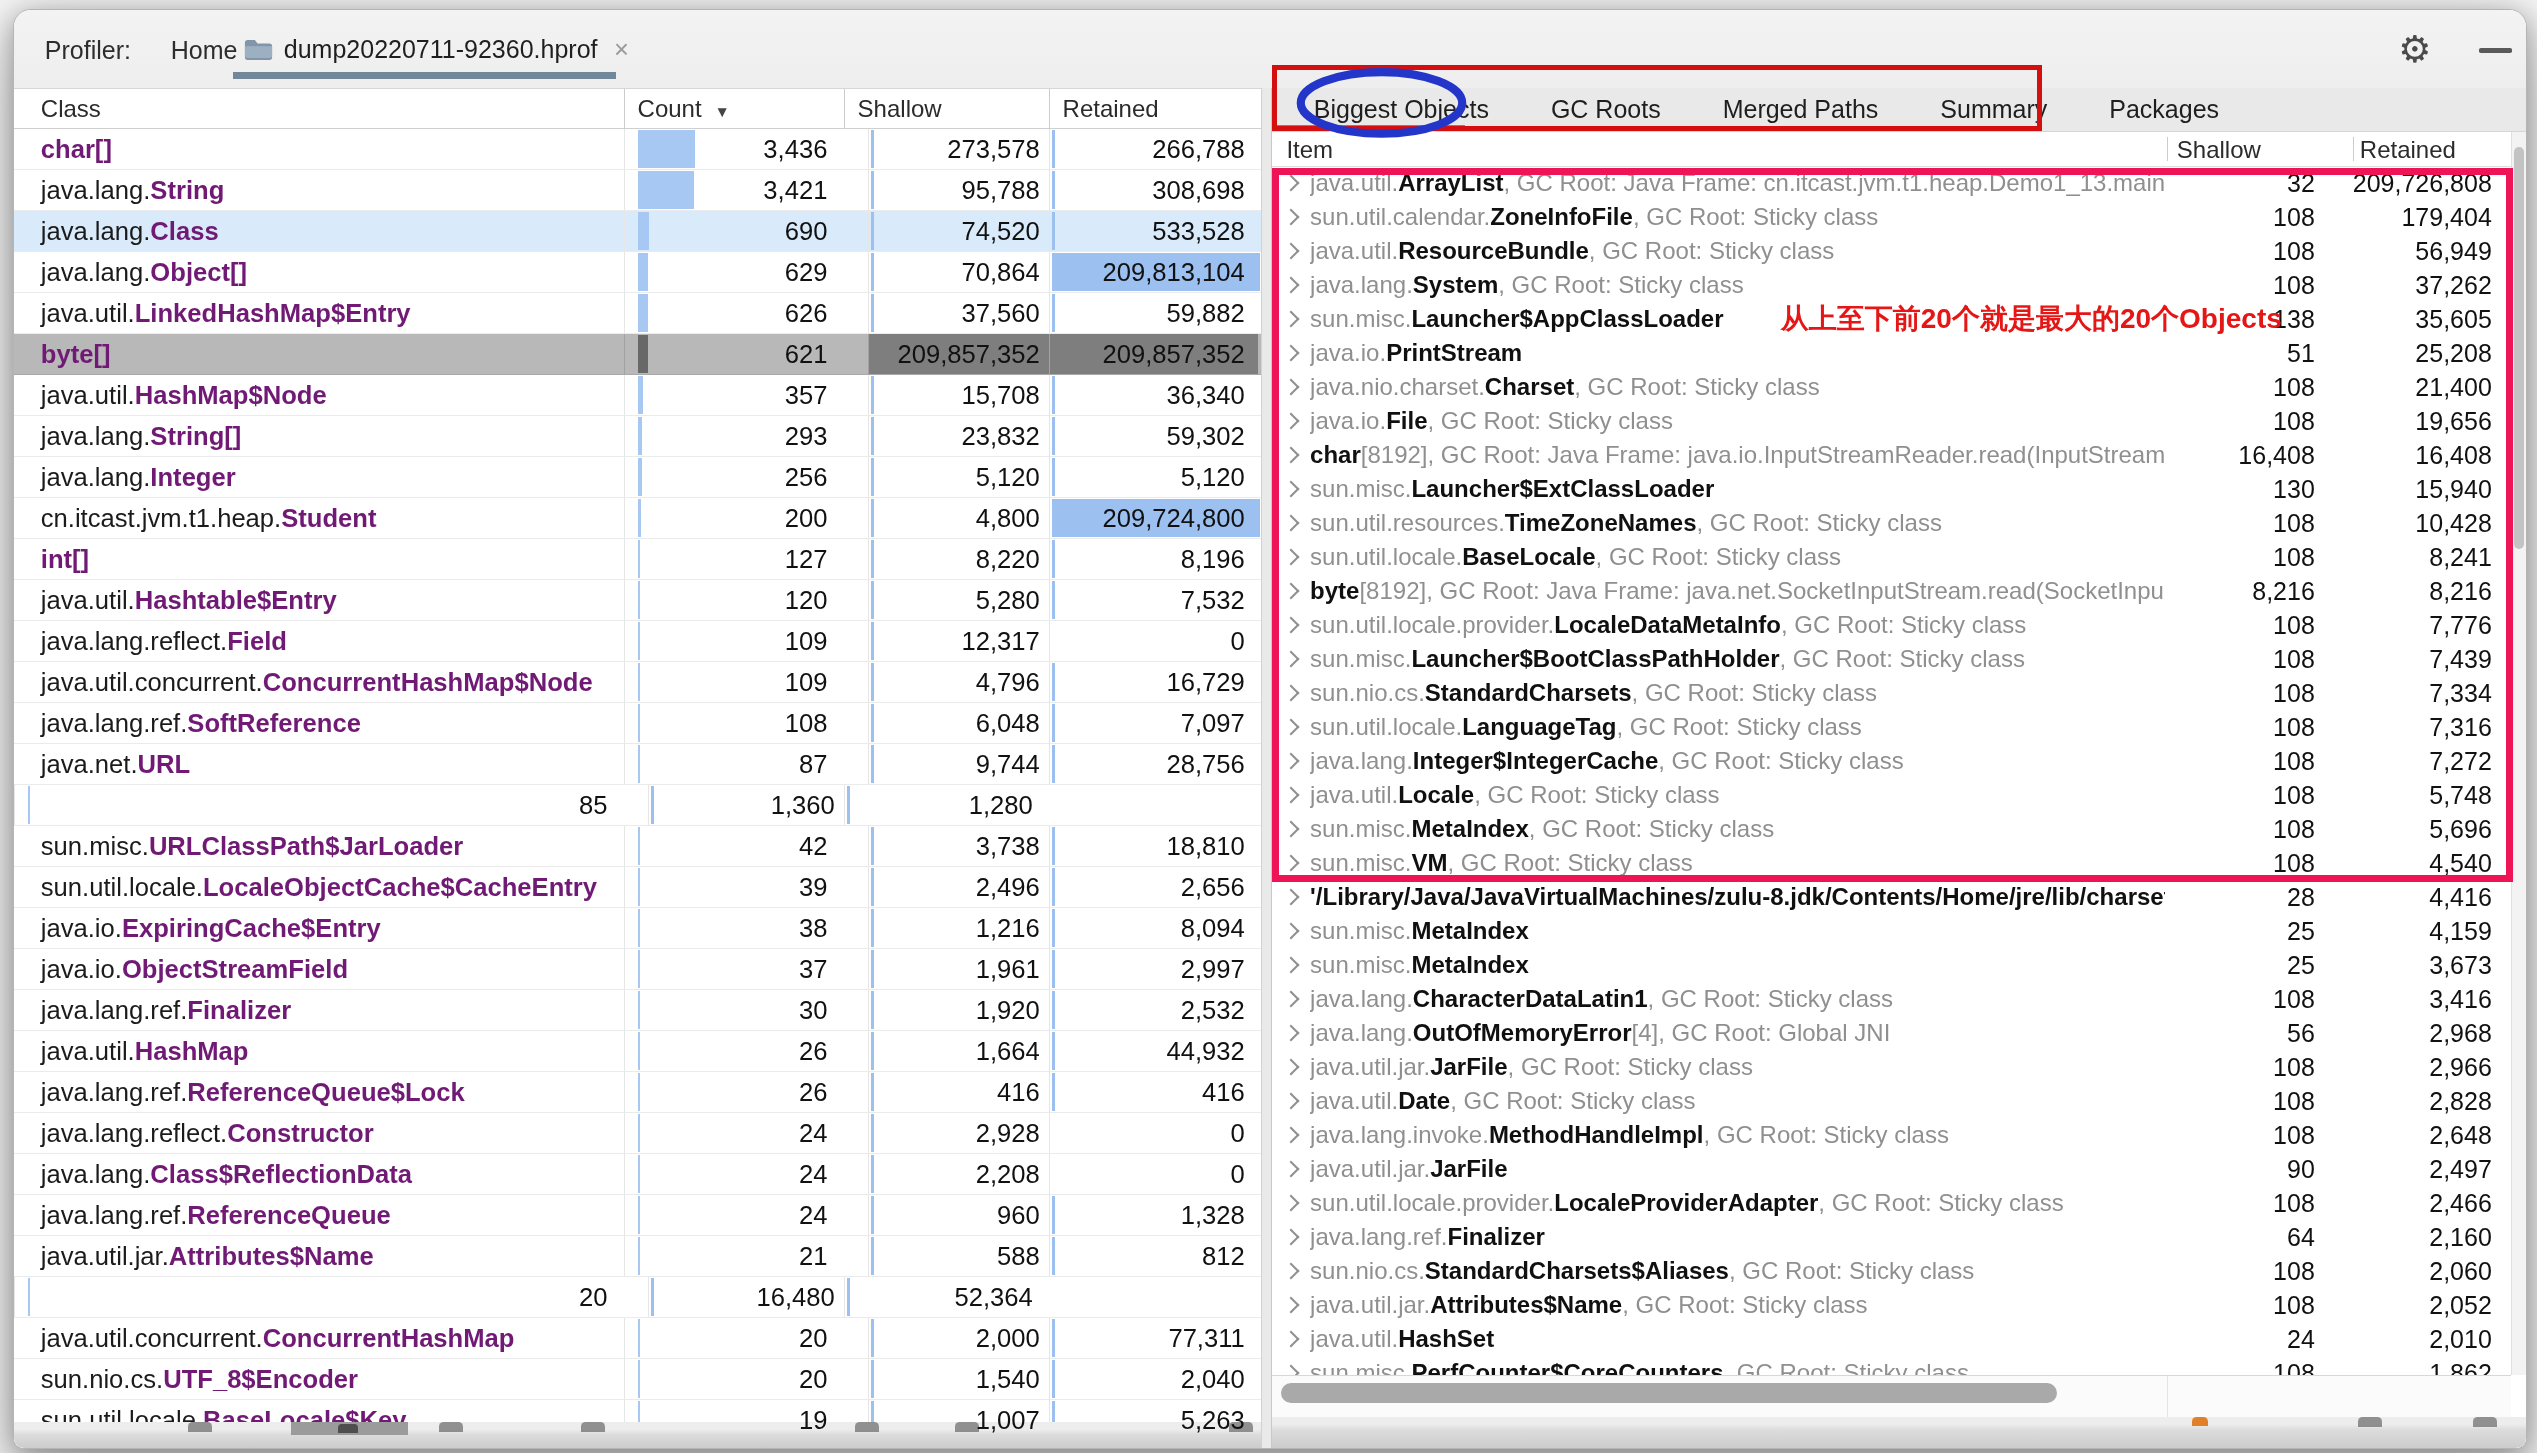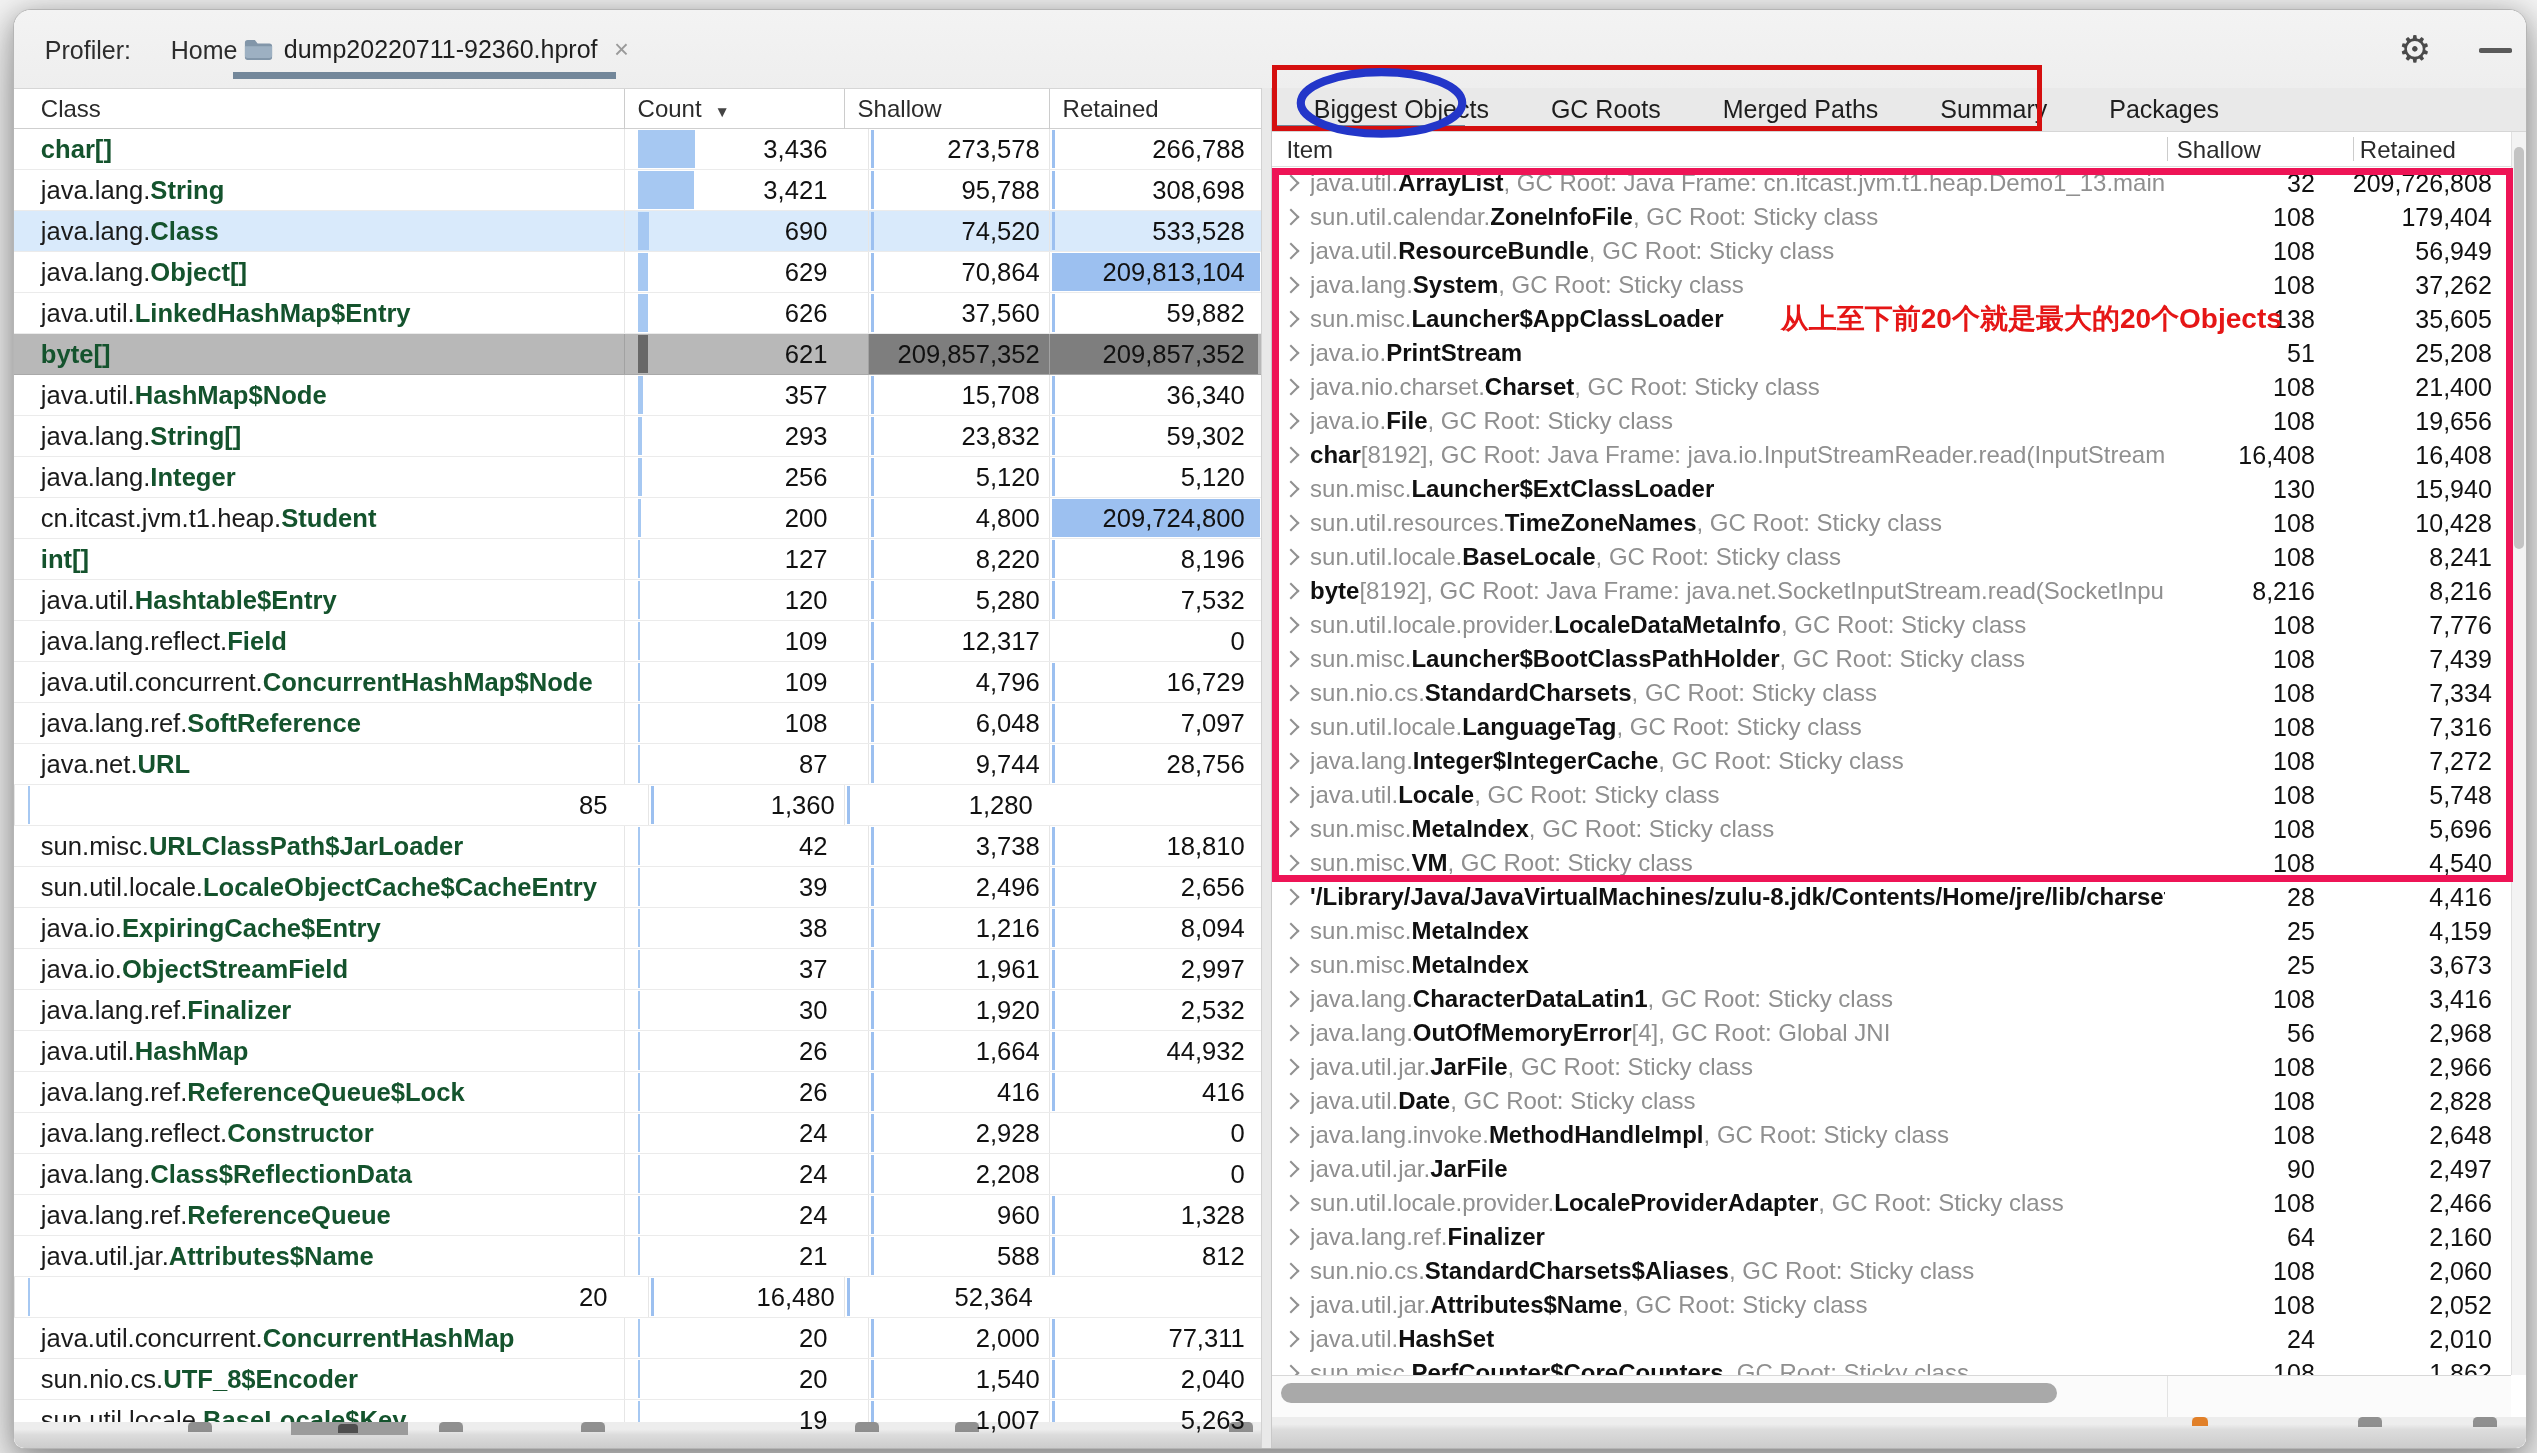--- a/index.html
+++ b/index.html
@@ -42,21 +42,21 @@
     border-left:0.9px solid #cccccc; position:relative; }
   .lt-header .hcell:first-child { border-left:none; padding-left:27px; }
   .sort-arrow { font-size:15.5px; color:#444; margin-left:12.8px; }
   .lt-rows { position:absolute; left:0; top:41px; right:0; bottom:0; overflow:hidden; }
   .lt-row { display:grid; grid-template-columns:610px 220px 205px 212px; height:41px;
     border-bottom:0.9px solid #ebebeb; background:#fff; position:relative; }
   .lt-row.sel-blue { background:#d9eafb; }
   .lt-row.sel-gray { background:#b8b8b8; border-bottom-color:#a9a9a9; }
   .lt-cell { position:relative; overflow:hidden; display:flex; align-items:center; }
   .lt-cell.name { padding-left:27px; font-size:25.6px; color:#1b1b1b; white-space:nowrap; }
-  .lt-cell.name .cls { font-weight:bold; color:#14532d; }
+  .lt-cell.name .cls { font-weight:bold; color:#701a75; }
   .lt-cell.num { justify-content:flex-end; font-size:25.6px; color:#111;
     border-left:0.9px solid #e6e6e6; }
   .lt-cell.count    { padding-right:16.4px; }
   .lt-cell.shallow  { padding-right:9px;margin-left:24px; }
   .lt-cell.retained { padding-right:16px; }
   .lt-row.sel-gray .lt-cell.num { border-left-color:#a2a2a2; }
   .vbar { position:absolute; top:0.9px; bottom:0.9px; left:1.8px; background:#a6c8f2; }
   .count .vbar { left:12.8px; }
   .shallow .vbar, .retained .vbar { background:#9cc0f0; }
   .lt-row.sel-gray .count .vbar { background:#686868; }

